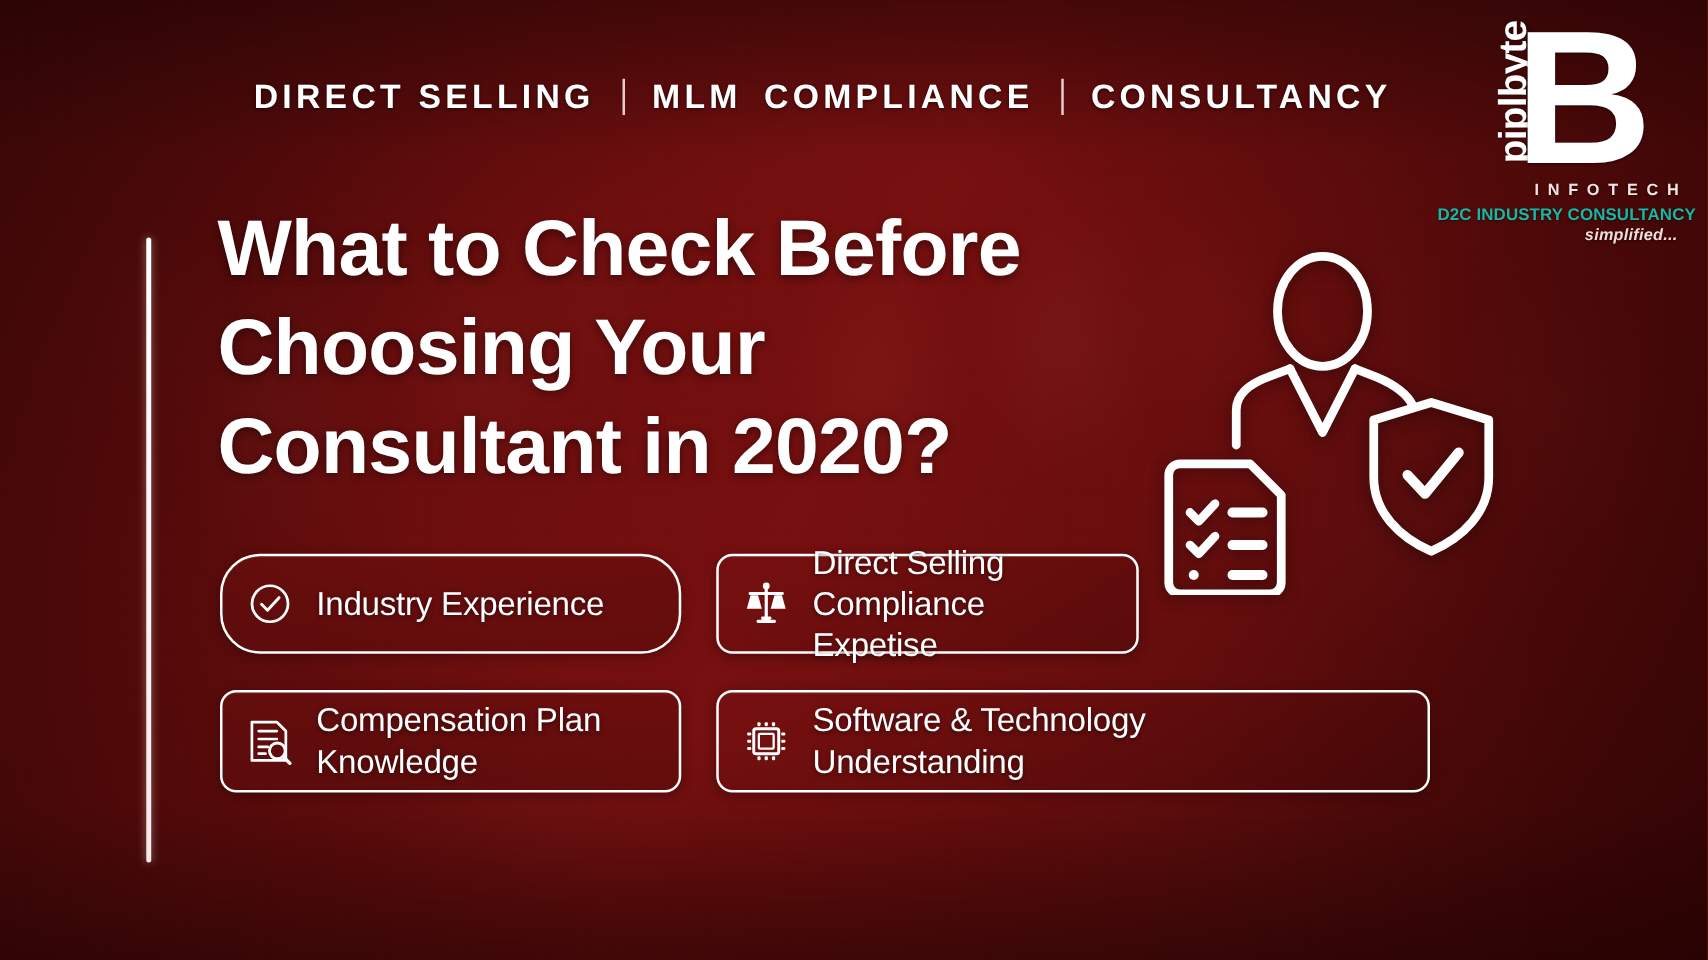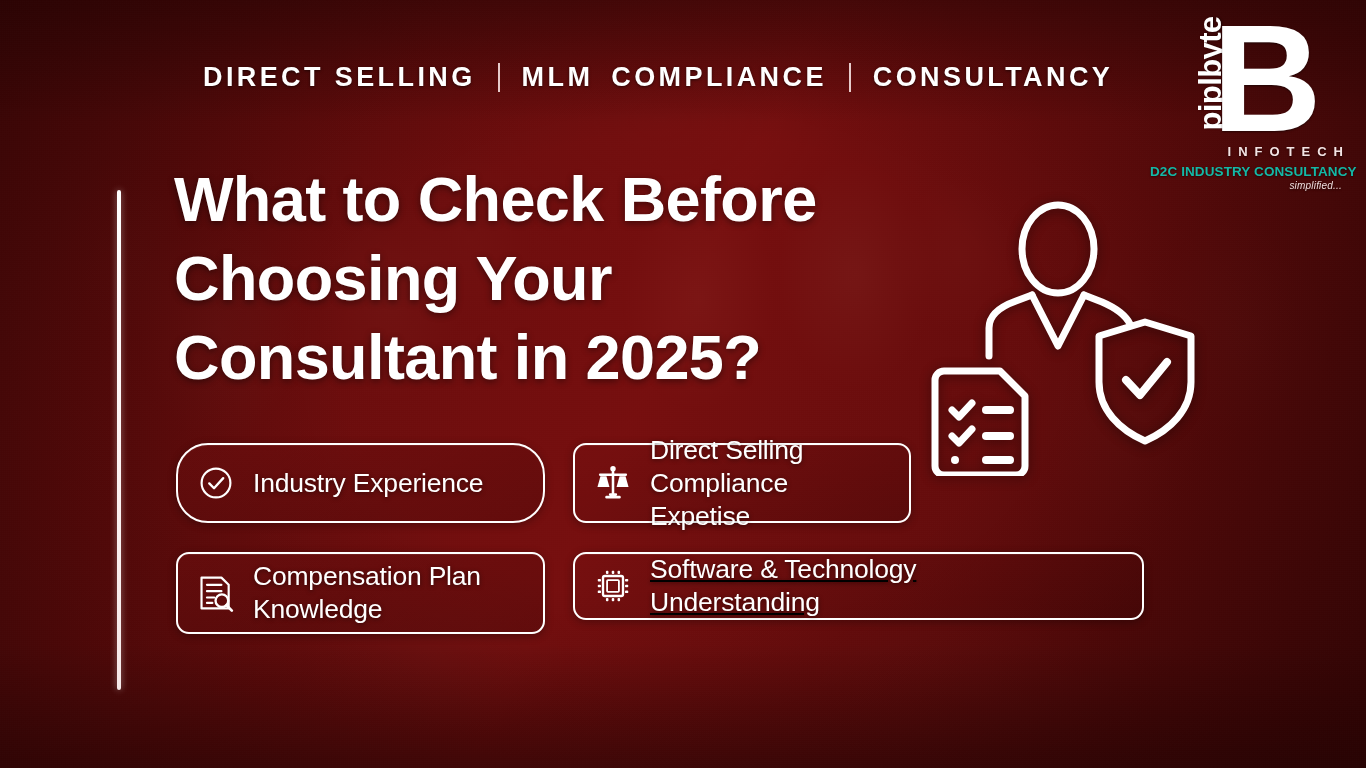--- a/index.html
+++ b/index.html
@@ -128,23 +128,24 @@
     font-size:13.5px; font-weight:700;
     letter-spacing:.1px;
     white-space:nowrap;
   }
   .logo-simplified {
     position:absolute;
     left:0; top:166px;
     width:192px;
     text-align:right;
     color:#f0dede;
-    font-size:10px;
+    font-size:13px;
     font-style:italic;
     letter-spacing:.2px;
+    font-weight:bold;
   }
 
   
   .accent-bar {
     position:absolute;
     left:117px; top:190px;
     width:4px; height:500px;
     background:linear-gradient(to bottom,#ffffff 0%,#fdf4f4 50%,#f6e8e8 100%);
     border-radius:2px;
     box-shadow:0 0 7px rgba(255,255,255,.42);
@@ -195,21 +196,21 @@
     line-height:34px;
     letter-spacing:-.2px;
     text-shadow:0 1px 4px rgba(0,0,0,.50);
     white-space:pre-line;
   }
 
   
   #f-industry   { left:176px; top:443px; width:369px; height:80px;border-radius:32px; }
   #f-compliance { left:573px; top:443px; width:338px; height:80px; }
   #f-comp-plan  { left:176px; top:552px; width:369px; height:82px; }
-  #f-software   { left:573px; top:552px; width:571px; height:68px;text-decoration:underline; }
+  #f-software   { left:573px; top:552px; width:571px; height:82px; }
   #f-past       { left:176px; top:665px; width:968px; height:65px; }
 
   #f-compliance .flabel,
   #f-comp-plan  .flabel,
   #f-software   .flabel { line-height:33px; }
 </style>
 </head>
 <body>
 
 <div id="stage">
@@ -237,21 +238,21 @@
     <div class="logo-infotech">INFOTECH</div>
     <div class="logo-tagline">D2C INDUSTRY  CONSULTANCY</div>
     <div class="logo-simplified">simplified...</div>
   </div>
 
   <div class="accent-bar"></div>
 
   <h1 class="headline">
     <span class="ln">What to Check Before</span>
     <span class="ln">Choosing Your</span>
-    <span class="ln">Consultant in 2025?</span>
+    <span class="ln">Consultant in 2020?</span>
   </h1>
 
   <svg class="hero-illo" viewBox="0 0 272 280" fill="none">
     <g stroke="#ffffff" stroke-width="7" stroke-linecap="round" stroke-linejoin="round" fill="none">
 
       <ellipse cx="128" cy="53" rx="36" ry="44"></ellipse>
 
       <path d="M59 160 L59 132 C59 118 72 110 86 105 L102 99"></path>
       <path d="M154 99 L172 106 C186 112 196 120 200 128"></path>
       <path d="M102 99 L128 150 L154 99"></path>

